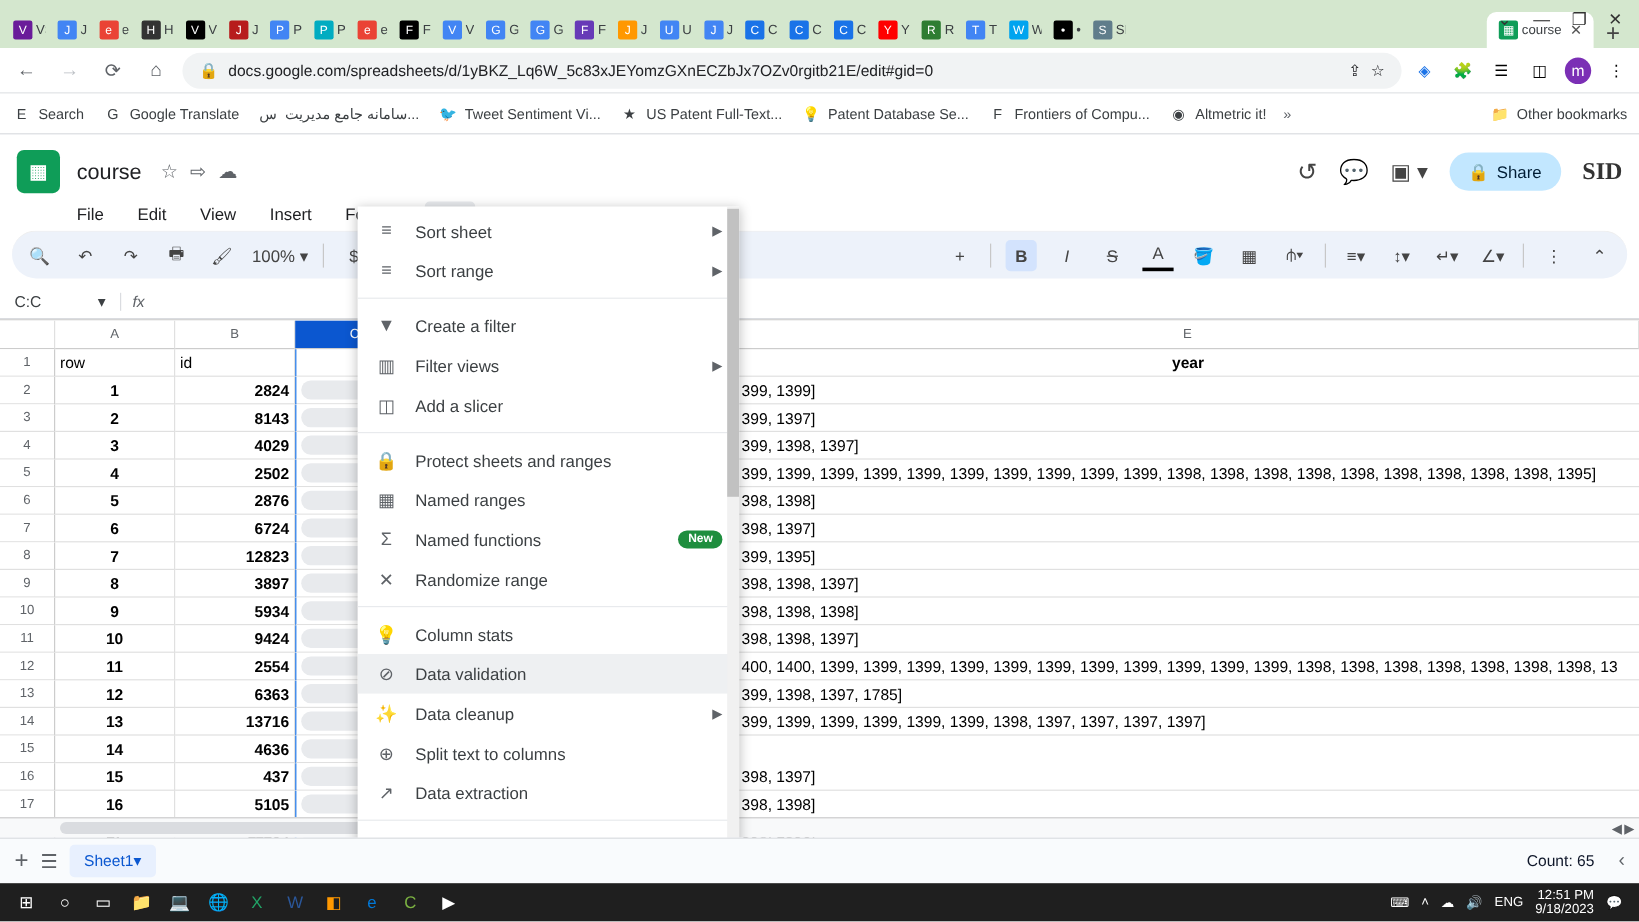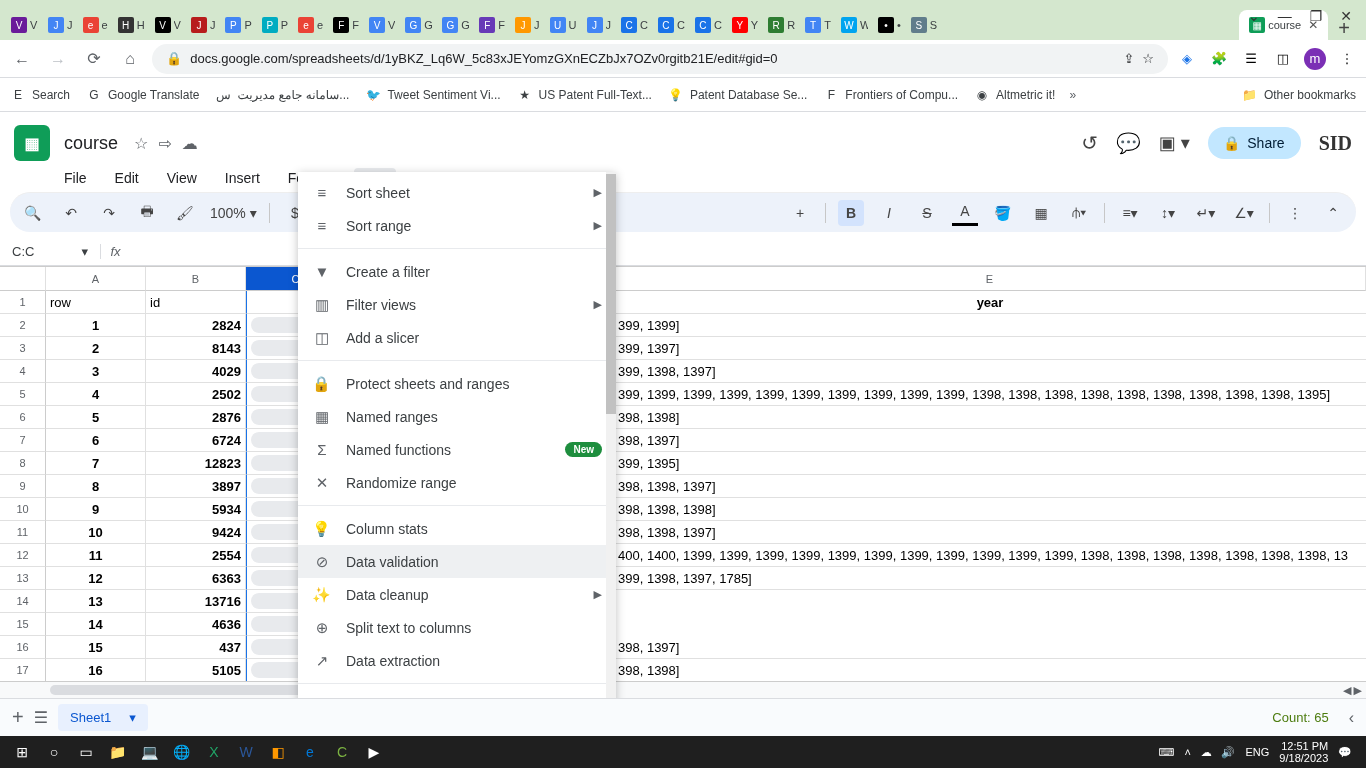--- a/index.html
+++ b/index.html
@@ -77,23 +77,23 @@
 .dd-item:hover,.dd-item.hover{ background:#eef0f2;}
 .dd-sep{ height:1px; background:#e8eaed; margin:6px 0;}
 .dd-icon{ width:20px; display:flex; justify-content:center; color:#5f6368; font-size:15px;}
 .dd-arrow{ margin-left:auto; color:#5f6368; font-size:11px;}
 .dd-badge{ margin-left:auto; background:#1e8e3e; color:#fff; font-size:10px; font-weight:bold; padding:2px 8px; border-radius:10px;}
 .dd-scroll{ position:absolute; right:0; top:0; width:10px; height:100%; background:#f1f1f1;}
 .dd-scroll-thumb{ width:10px; height:240px; background:#c1c1c1; margin-top:2px;}
 
 
 .sheet-tabs{ position:absolute; bottom:32px; left:0; right:0; height:38px; border-top:1px solid #dadce0; background:#f9fbfd; display:flex; align-items:center; padding:0 12px; gap:10px;}
-.sheet-tab{ padding:6px 12px; font-size:13px; color:#0b57d0; font-weight:500; display:flex; gap:18px; align-items:center;}
+.sheet-tab{ padding:6px 12px; font-size:13px; color:#0b57d0; font-weight:500; display:flex; gap:0; align-items:center;}
 .sheet-tab.active{ background:#e8f0fe; border-radius:4px;}
-.count-label{ margin-left:auto; font-size:13px; color:#4d7c0f; padding-right:10px;}
+.count-label{ margin-left:auto; font-size:13px; color:#0f172a; padding-right:10px;}
 
 
 .taskbar{ position:absolute; bottom:0; left:0; right:0; height:32px; background:#1f1f1f; display:flex; align-items:center; padding:0 6px; color:#fff; font-size:11px;}
 .task-icon{ width:32px; height:28px; display:flex; align-items:center; justify-content:center; font-size:14px;}
 .task-right{ margin-left:auto; display:flex; align-items:center; gap:10px; padding-right:8px;}
 .task-clock{ text-align:right; line-height:1.1;}
 </style>
 </head>
 <body>
 
@@ -493,20 +493,21 @@
         <div class="cell " style="width:752px;border-right:none;">399, 1398, 1397, 1785]</div>
       </div>
       <div class="grid-row">
         <div class="row-header">14</div>
         <div class="cell center bold" style="width:100px">13</div>
         <div class="cell right bold" style="width:100px">13716</div>
         <div class="cell sel-col" style="width:100px;border-left:1px solid #1a73e8;border-right:1px solid #1a73e8;">
           <div class="chip"></div>
         </div>
         <div class="cell" style="width:268px"></div>
+        <div class="cell " style="width:752px;border-right:none;">399, 1399, 1399, 1399, 1399, 1399, 1398, 1397, 1397, 1397, 1397]</div>
       </div>
       <div class="grid-row">
         <div class="row-header">15</div>
         <div class="cell center bold" style="width:100px">14</div>
         <div class="cell right bold" style="width:100px">4636</div>
         <div class="cell sel-col" style="width:100px;border-left:1px solid #1a73e8;border-right:1px solid #1a73e8;">
           <div class="chip"></div>
         </div>
         <div class="cell" style="width:268px"></div>
       </div>

